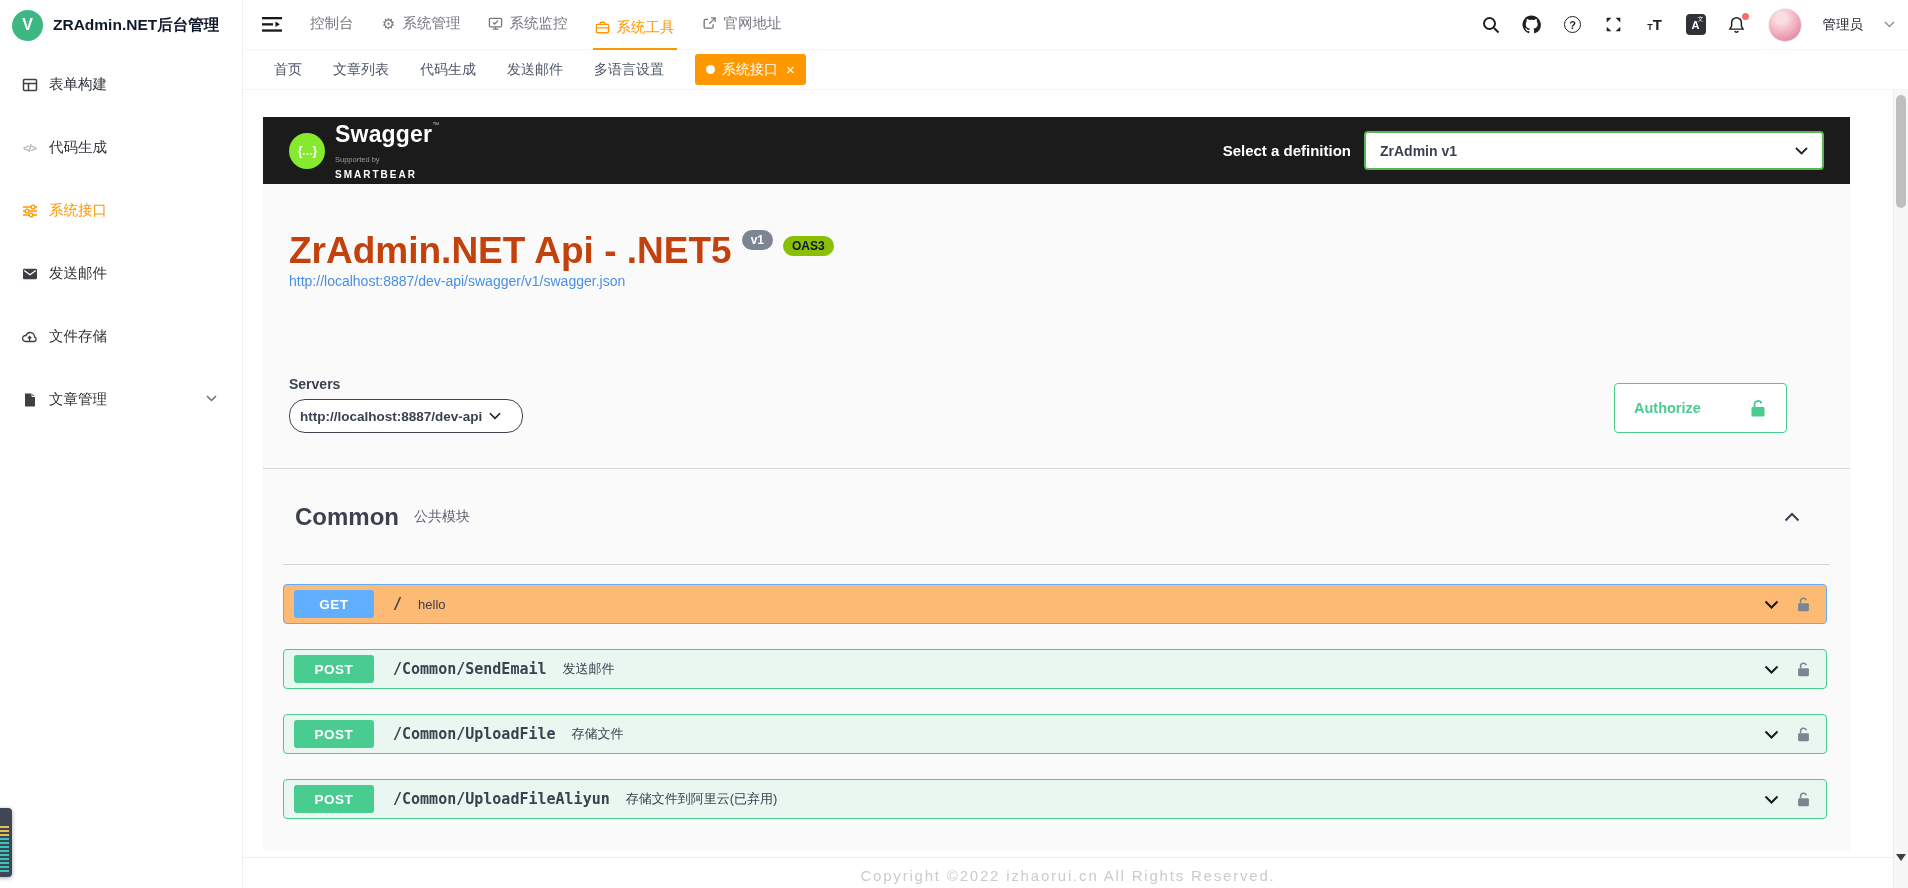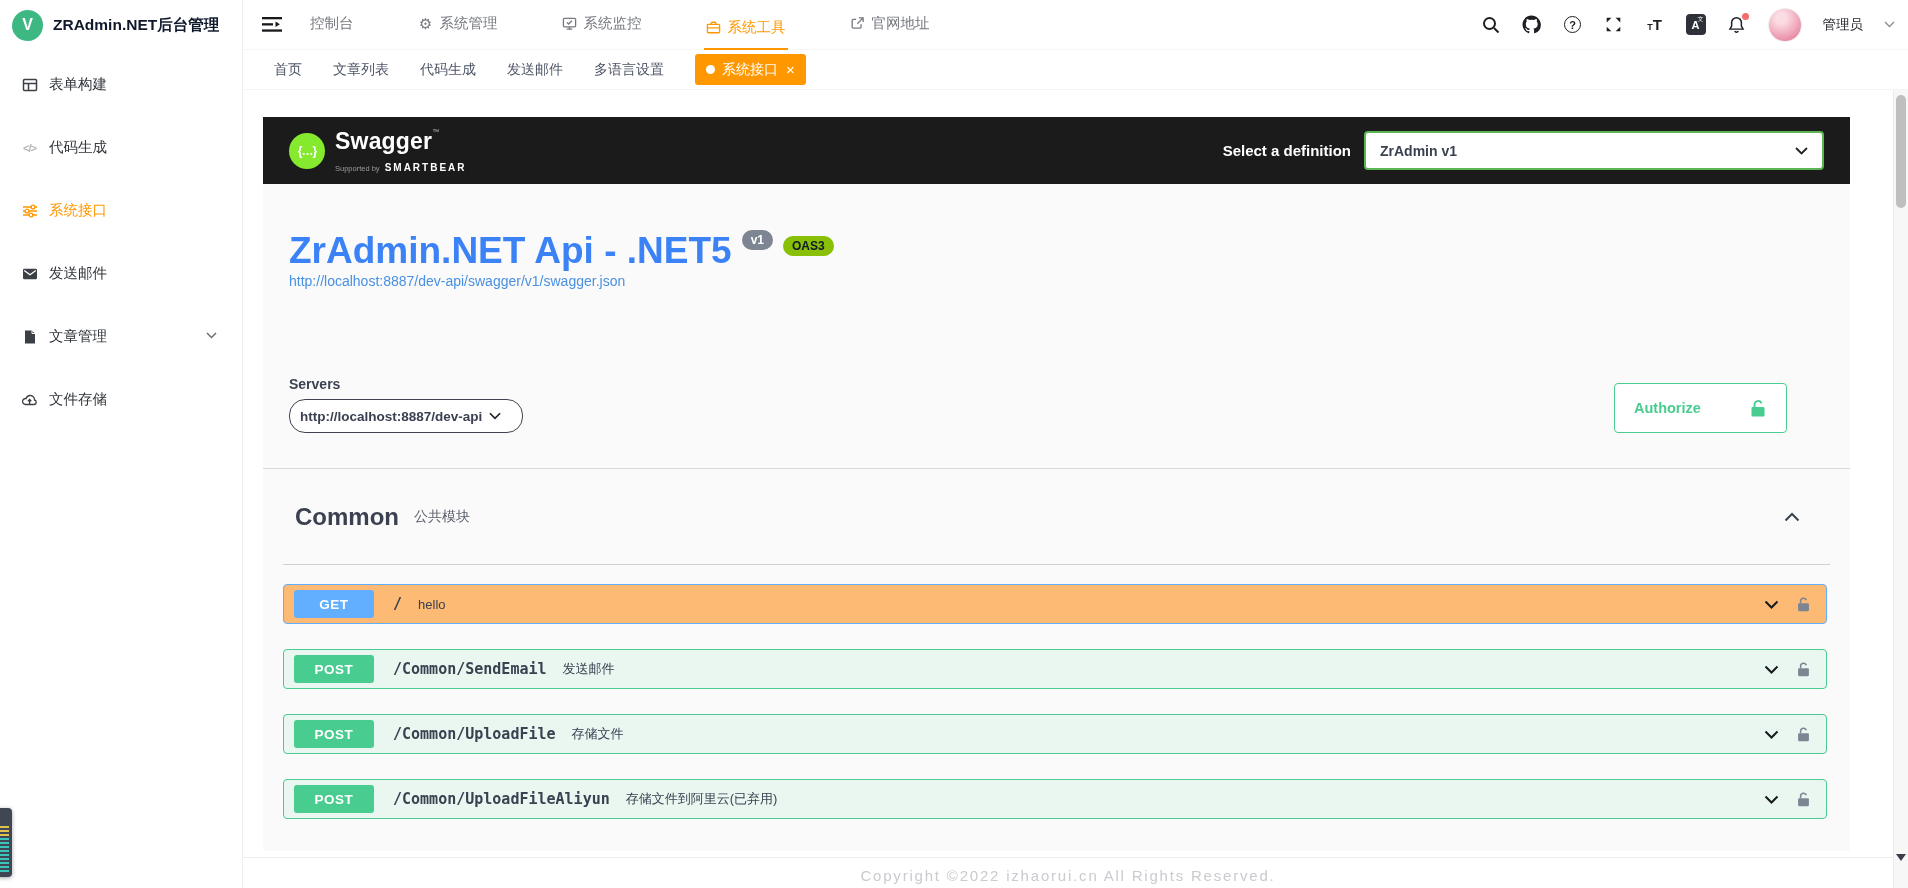--- a/index.html
+++ b/index.html
@@ -21,21 +21,21 @@
   .code-glyph { font-size:11px; font-weight:bold; letter-spacing:-1px; }
   .devtools-pill { position:absolute; left:-3px; bottom:11px; width:15px; height:69px; background:#3f4654; border-radius:4px; box-shadow:0 1px 4px rgba(0,0,0,.35); overflow:hidden; }
   .devtools-pill .stripes { position:absolute; left:3px; right:3px; bottom:5px; height:34px;
      background:repeating-linear-gradient(180deg,#39c5bb 0 2px,transparent 2px 4px); }
   .devtools-pill .stripes2 { position:absolute; left:3px; right:3px; bottom:41px; height:10px;
      background:repeating-linear-gradient(180deg,#e0c050 0 2px,transparent 2px 4px); }
 
   
   .topnav { position:absolute; left:243px; top:0; right:0; height:50px; background:#fff; display:flex; align-items:center; border-bottom:1px solid #f6f6f6; z-index:4; }
   .fold-btn { margin:0 16px 0 19px; width:22px; height:18px; display:flex; align-items:center; cursor:pointer; color:#17191d; }
-  .nav-items { display:flex; height:50px; align-items:stretch; gap:60px; margin-left:8px; }
+  .nav-items { display:flex; height:50px; align-items:stretch; gap:23px; margin-left:8px; }
   .nav-item { display:flex; align-items:center; gap:6px; font-size:14.5px; color:#75787e; border-bottom:2px solid transparent; padding:0 2px; cursor:pointer; }
   .nav-item .ni { width:16px; height:16px; display:flex; align-items:center; justify-content:center; font-size:15px; }
   .nav-item.active { color:#ff9800; border-bottom-color:#ff9800;margin-top:8px; }
   .nav-right { margin-left:auto; display:flex; align-items:center; gap:21px; padding-right:13px; }
   .tool-ic { width:20px; height:20px; display:flex; align-items:center; justify-content:center; color:#1d1f23; cursor:pointer; position:relative; }
   .q-circle { width:17px; height:17px; border:1.6px solid #1d1f23; border-radius:50%; font-size:11px; font-weight:bold; display:flex; align-items:center; justify-content:center; }
   .fsz i { font-style:normal; font-size:9px; font-weight:bold; position:relative; top:2px; }
   .fsz b { font-size:15px; }
   .trans-box { width:21px; height:21px; background:#2e3137; border-radius:4px; color:#fff; display:flex; align-items:center; justify-content:center; font-size:11px; font-weight:bold; position:relative; }
   .trans-box i { position:absolute; top:1px; right:2px; font-style:normal; font-size:6px; font-weight:normal; }
@@ -52,32 +52,32 @@
   .tab-close { font-size:15px; line-height:1; margin-left:1px; cursor:pointer; }
 
   
   .main { position:absolute; left:243px; top:90px; right:15px; bottom:0; background:#fff; overflow:hidden; }
   .swagger { margin:27px 0 0 20px; width:1587px; background:#fafafa; }
   .sw-topbar { height:67px; background:#1b1b1b; display:flex; align-items:center; padding:0 26px; }
   .sw-logo { display:flex; align-items:center; gap:10px; }
   .sw-logo-circle { width:36px; height:36px; border-radius:50%; background:#85ea2d; color:#fff; font-weight:bold; font-size:12px; display:flex; align-items:center; justify-content:center; letter-spacing:-1px; }
   .sw-brand b { color:#fff; font-size:23px; font-weight:bold; letter-spacing:.2px; }
   .sw-brand .tm { color:#bbb; font-size:7px; vertical-align:top; }
-  .sw-sub { margin-top:7px; display:flex; align-items:baseline; gap:5px; }
+  .sw-sub { margin-top:7px; display:flex; align-items:baseline; gap:5px;flex-direction:column; }
   .sw-sub .sb1 { color:#9a9a9a; font-size:7.5px; }
   .sw-sub .sb2 { color:#fff; font-size:10px; font-weight:bold; letter-spacing:2px; }
   .sw-def { margin-left:auto; display:flex; align-items:center; gap:13px; }
   .sw-def-label { color:#fff; font-size:15px; font-weight:bold; }
   .sw-select { width:460px; height:39px; background:#fff; border:2px solid #5bb552; border-radius:4px; display:flex; align-items:center; padding:0 14px; cursor:pointer; }
   .sw-select span { font-size:14px; font-weight:bold; color:#3b4151; }
   .sw-select .sel-caret { margin-left:auto; color:#222; display:flex; }
 
   .sw-info { padding:46px 26px 0; }
   .sw-title { display:flex; align-items:flex-start; gap:10px; }
-  .sw-title h1 { font-size:37px; font-weight:bold; color:#3b82f6; letter-spacing:0; }
+  .sw-title h1 { font-size:37px; font-weight:bold; color:#c2410c; letter-spacing:0; }
   .badge-v { margin-top:0; background:#7d8492; color:#fff; font-size:12px; font-weight:bold; padding:3px 9px; border-radius:50px; }
   .badge-oas { margin-top:6px; background:#89bf04; color:#0f172a; font-size:12px; font-weight:bold; padding:3px 9px; border-radius:50px; }
   .sw-spec-link { display:inline-block; color:#4990e2; font-size:14px; text-decoration:none; cursor:pointer; }
 
   .scheme-row { margin-top:86px; padding:0 26px; display:flex; justify-content:space-between; align-items:flex-end; }
   .servers-label { font-size:14px; font-weight:bold; color:#3b4151; margin-bottom:7px; }
   .servers-select { width:234px; height:34px; border:1.6px solid #41444e; border-radius:16px; background:#fff; display:flex; align-items:center; padding:0 10px; cursor:pointer; }
   .servers-select span { font-size:13.5px; font-weight:bold; color:#3b4151; white-space:nowrap; }
   .servers-select .sel-caret { margin-left:7px; color:#222; display:flex; }
   .btn-authorize { width:173px; height:50px; background:#fff; border:1.5px solid #49cc90; border-radius:4px; color:#49cc90; font-size:14.5px; font-weight:bold; display:flex; align-items:center; justify-content:space-between; padding:0 19px; cursor:pointer; margin-right:37px; }
@@ -154,40 +154,40 @@
         <span class="mi">
           <svg width="16" height="16" viewBox="0 0 16 16">
               <rect x="1" y="2.8" width="14" height="10.4" rx="1.2" fill="currentColor"></rect>
               <path d="M2.2 4.4L8 8.8l5.8-4.4" stroke="#fff" stroke-width="1.3" fill="none"></path>
             </svg>
         </span>
         <span>发送邮件</span>
       </div>
       <div class="menu-item">
         <span class="mi">
+          <svg width="17" height="16" viewBox="0 0 17 16" fill="none" stroke="currentColor" stroke-width="1.3">
+              <path d="M13.2 12.5H4.6a3 3 0 1 1 .5-5.95A4.3 4.3 0 0 1 13.5 8a2.3 2.3 0 0 1-.3 4.5z"></path>
+              <path d="M8.6 12.3V7.6M6.9 9.2l1.7-1.7 1.7 1.7"></path>
+            </svg>
+        </span>
+        <span>文件存储</span>
+      </div>
+      <div class="menu-item">
+        <span class="mi">
           <svg width="16" height="16" viewBox="0 0 16 16">
               <path d="M3 1.5h7l3 3v10H3z" fill="currentColor"></path>
               <path d="M10 1.5v3h3" stroke="#fff" stroke-width="1" fill="none"></path>
             </svg>
         </span>
         <span>文章管理</span>
         <span class="sub-arrow">
           <svg width="11" height="7" viewBox="0 0 11 7" fill="none" stroke="currentColor" stroke-width="1.5">
               <path d="M1 1l4.5 4.5L10 1"></path>
             </svg>
         </span>
-      </div>
-      <div class="menu-item">
-        <span class="mi">
-          <svg width="17" height="16" viewBox="0 0 17 16" fill="none" stroke="currentColor" stroke-width="1.3">
-              <path d="M13.2 12.5H4.6a3 3 0 1 1 .5-5.95A4.3 4.3 0 0 1 13.5 8a2.3 2.3 0 0 1-.3 4.5z"></path>
-              <path d="M8.6 12.3V7.6M6.9 9.2l1.7-1.7 1.7 1.7"></path>
-            </svg>
-        </span>
-        <span>文件存储</span>
       </div>
     </nav>
     <div class="devtools-pill">
       <div class="stripes2"></div>
       <div class="stripes"></div>
     </div>
   </aside>
 
   <header class="topnav">
     <div class="fold-btn">

